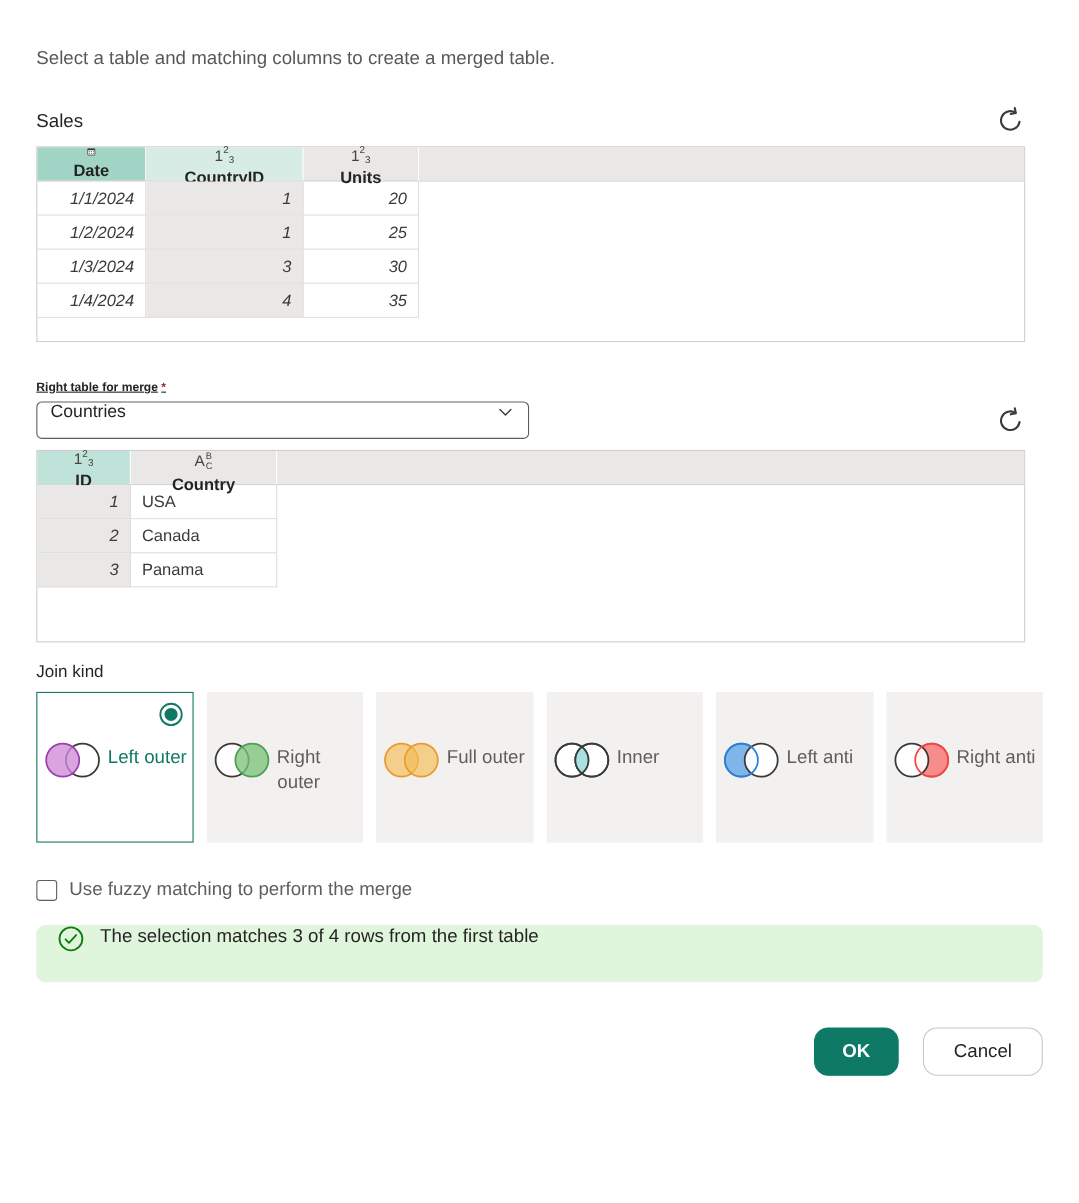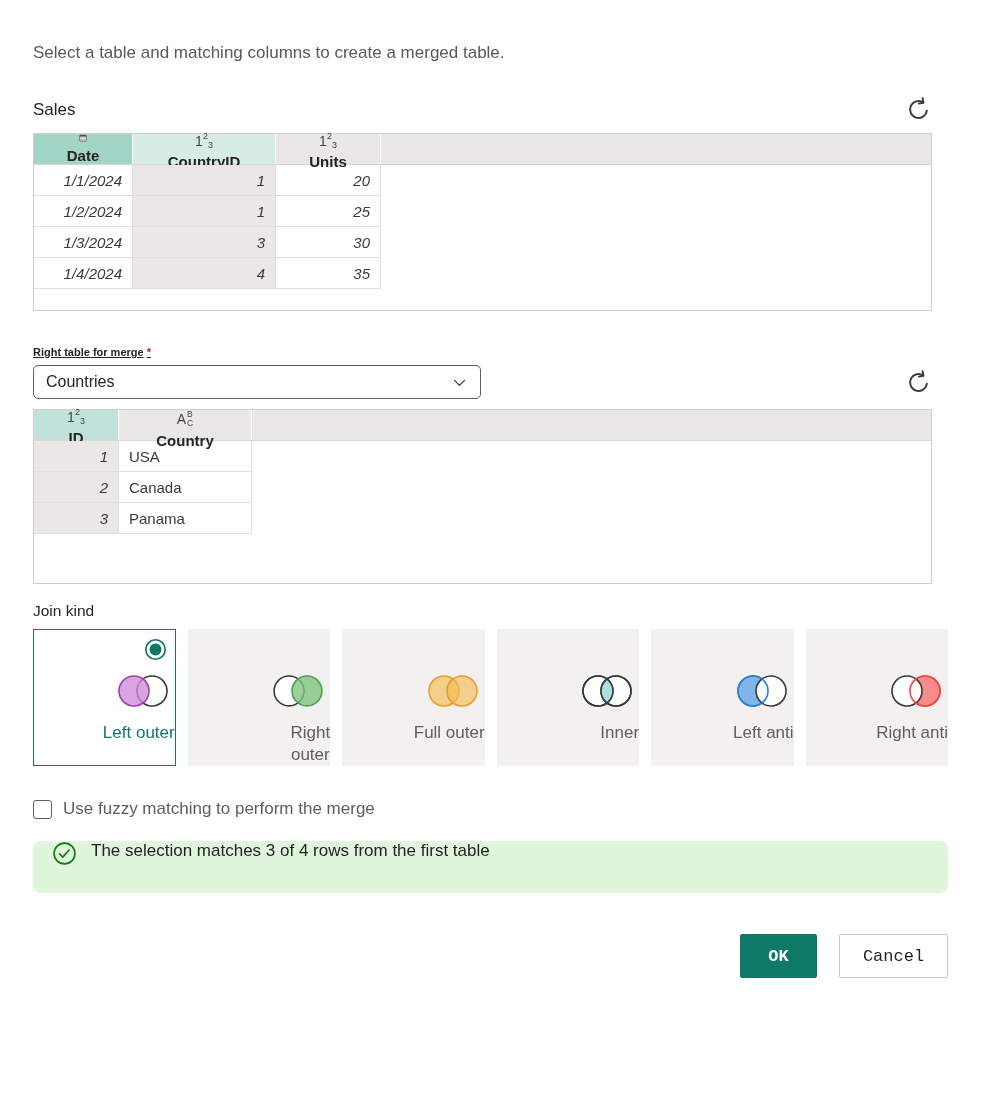--- a/index.html
+++ b/index.html
@@ -67,30 +67,30 @@
   .ticon .up  { font-size:9px; position:relative; top:-5px; }
   .ticon .dn  { font-size:9px; position:relative; top:4px; }
   .ticon .stack { display:inline-flex; flex-direction:column; font-size:8.5px; line-height:1; margin-left:1px; }
 
   
   .picker-label { margin-top:35px; font-size:11px; font-weight:700; color:#252423;text-decoration:underline; }
   .required { color:#a4262c; font-weight:700; margin-left:3px; }
   .picker-row { width:899px; margin-top:7px; display:flex; justify-content:space-between; align-items:center; }
   .dropdown {
     width:448px; height:34px; border:1px solid #605e5c; border-radius:5px; background:#fff;
-    display:flex; align-items:center; justify-content:space-between; padding:0 12px 0 12px;
+    display:flex; justify-content:space-between; padding:0 12px 0 12px;
     font-size:16px; color:#252423; cursor:pointer;
   }
 
   
   .join-label { margin-top:18px; font-size:15.5px; color:#252423; }
   .join-cards { margin-top:9px; display:flex; gap:12px; }
   .jcard {
     width:160px; height:137px; background:#f2f1f0; position:relative;
-    display:flex; flex-direction:column; align-items:flex-end; padding-top:40px; cursor:pointer;
+    display:flex; flex-direction:row; align-items:flex-start; padding-top:40px; cursor:pointer;
   }
   .jcard.selected { background:#fff; border:1.5px solid #117865; padding-top:38.5px; }
   .jlabel { margin-top:9px; font-size:17px; color:#605e5c; text-align:center; line-height:1.3; white-space:pre-line; }
   .jcard.selected .jlabel { color:#117865; }
   .jradio { position:absolute; top:8px; right:8px; line-height:0; }
 
   
   .fuzzy-check-row { margin-top:33px; display:flex; align-items:center; gap:11px; }
   .checkbox { width:19px; height:19px; border:1px solid #605e5c; border-radius:3px; background:#fff; cursor:pointer; }
   .fuzzy-check-label { font-size:17px; color:#605e5c; }
@@ -98,21 +98,21 @@
   .fuzzy-header-label { font-size:18.5px; font-weight:700; color:#252423; }
 
   
   .status-bar {
     margin-top:22px; width:915px; height:52px; background:#dff6dd; border-radius:8px;
     display:flex; align-items:flex-start; gap:14px; padding:0 19px; font-size:17px; color:#252423;
   }
 
   
   .footer { margin-top:41px; width:915px; display:flex; justify-content:flex-end; gap:22px; }
-  .btn { height:44px; border-radius:2px; font-size:17px; font-family:Liberation Mono, monospace; cursor:pointer; }
+  .btn { height:44px; border-radius:13px; font-size:17px; font-family:Liberation Sans, sans-serif; cursor:pointer; }
   .btn-ok { width:77px; background:#0e7a66; border:1px solid #0e7a66; color:#fff; font-weight:700; }
   .btn-cancel { width:109px; background:#fff; border:1px solid #c8c6c4; color:#252423; }
 </style>
 </head>
 <body>
 
 <div class="page">
 
 
   <div class="subtitle">Select a table and matching columns to create a merged table.</div>

